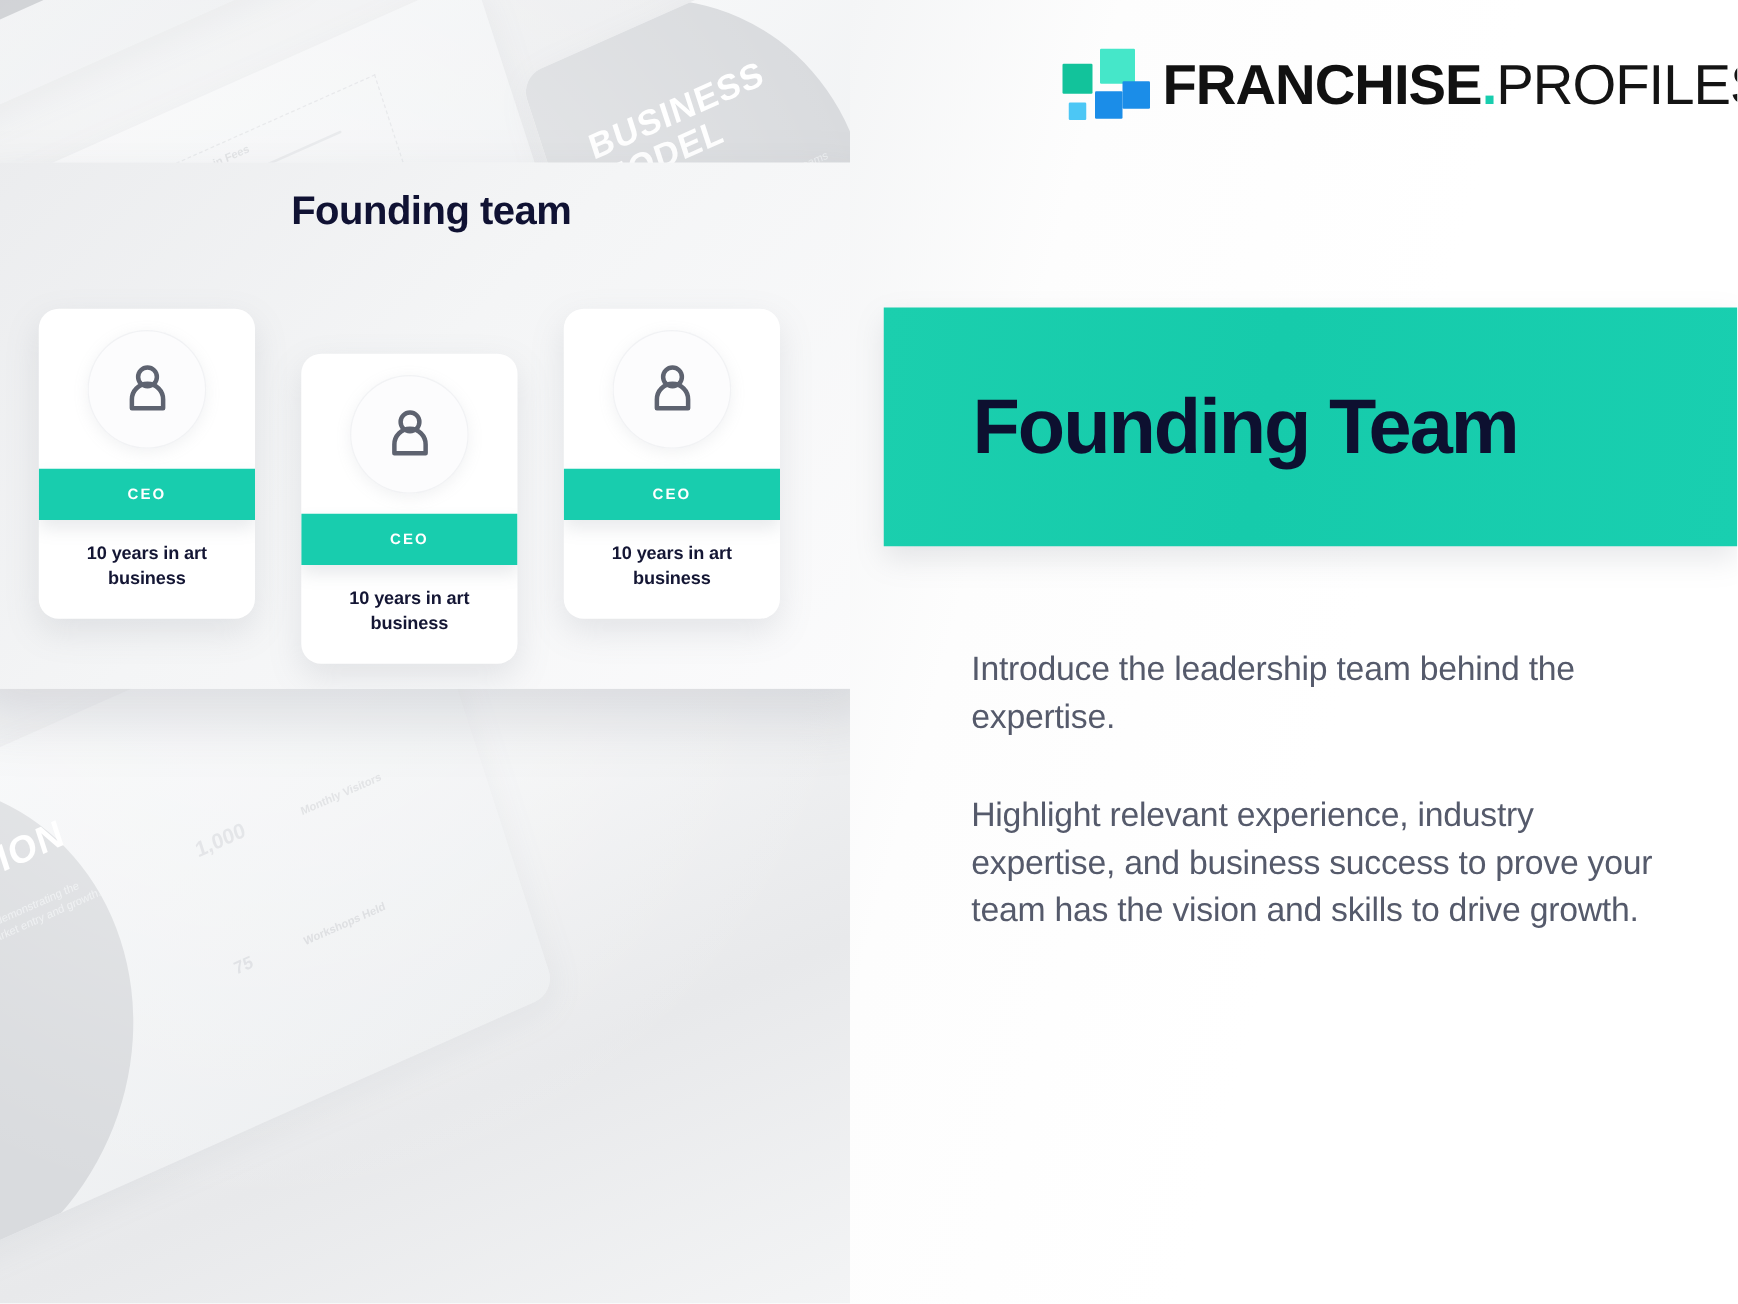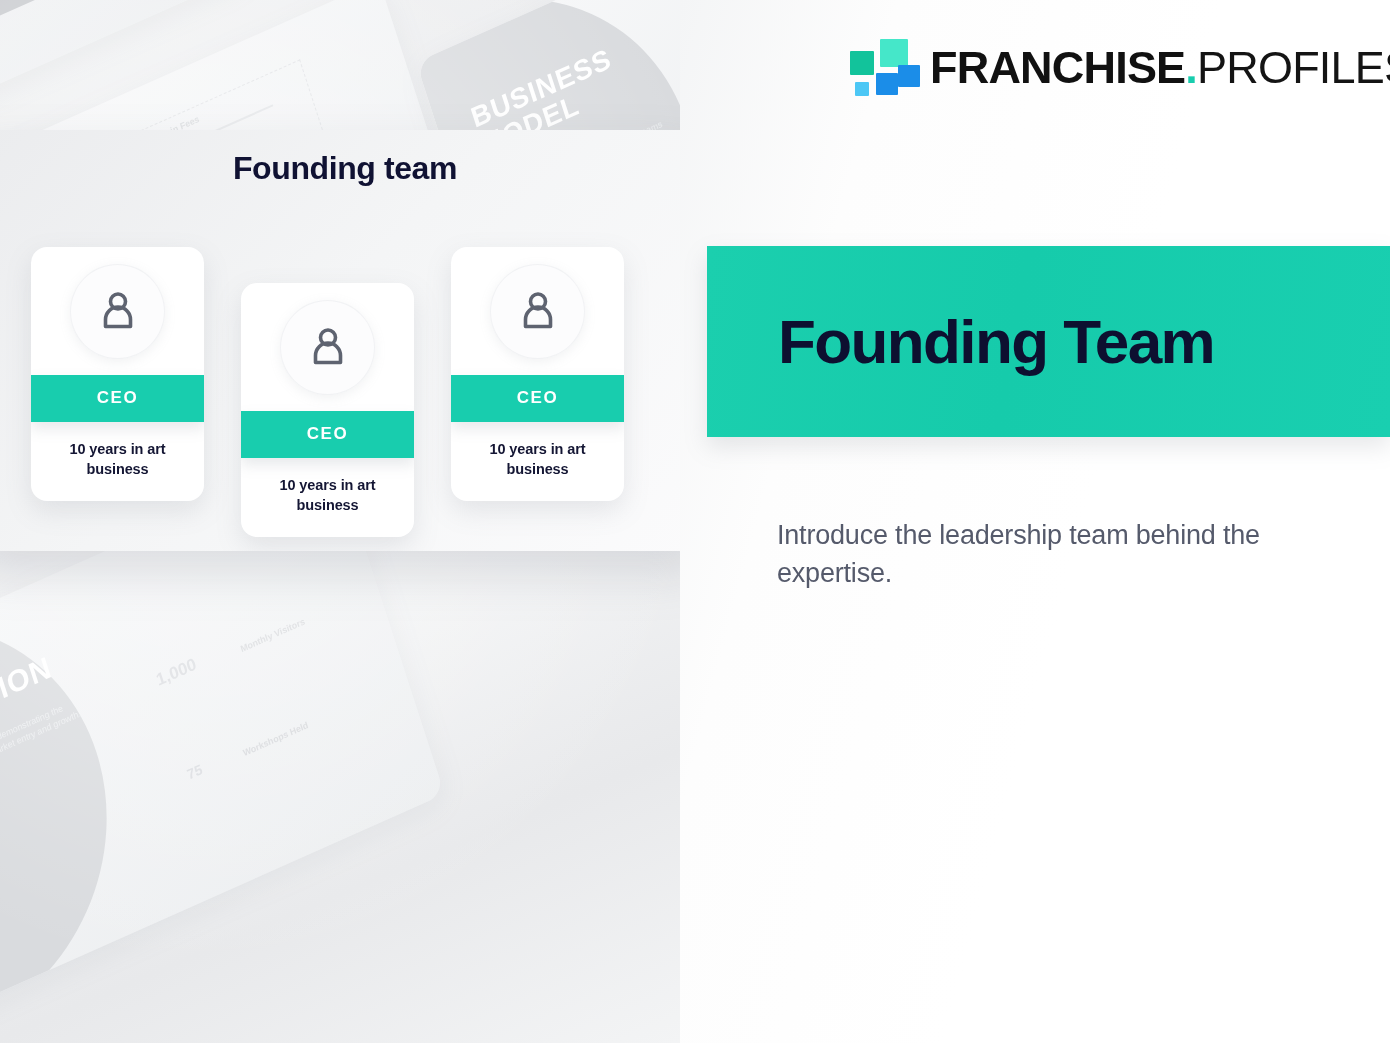--- a/index.html
+++ b/index.html
@@ -163,21 +163,21 @@
     box-shadow: 0 3px 12px rgba(150,155,165,0.13), inset 0 0 0 1px rgba(240,241,243,0.9);
     display: flex;
     align-items: center;
     justify-content: center;
   }
   .avatar-circle svg { display: block; }
 
   .role-band {
     background: #18cdae;
     color: #ffffff;
-    font-size: 17px;
+    font-size: 12px;
     font-weight: 800;
     letter-spacing: 1.6px;
     padding: 13px 0 14px;
     box-shadow: 0 7px 13px rgba(120,130,140,0.17);
     position: relative;
     z-index: 2;
   }
 
   .card-note {
     font-size: 14.5px;
@@ -365,17 +365,18 @@
         <span class="lt-bold">FRANCHISE</span><span class="lt-dot">.</span><span class="lt-thin">PROFILES</span>
       </div>
     </div>
 
     <div class="title-band">
       <h1>Founding Team</h1>
     </div>
 
     <div class="body-copy">
       <p>Introduce the leadership team behind the expertise.</p>
+      <p>Highlight relevant experience, industry expertise, and business success to prove your team has the vision and skills to drive growth.</p>
     </div>
 
   </div>
 
 </div>
 
 </body></html>

